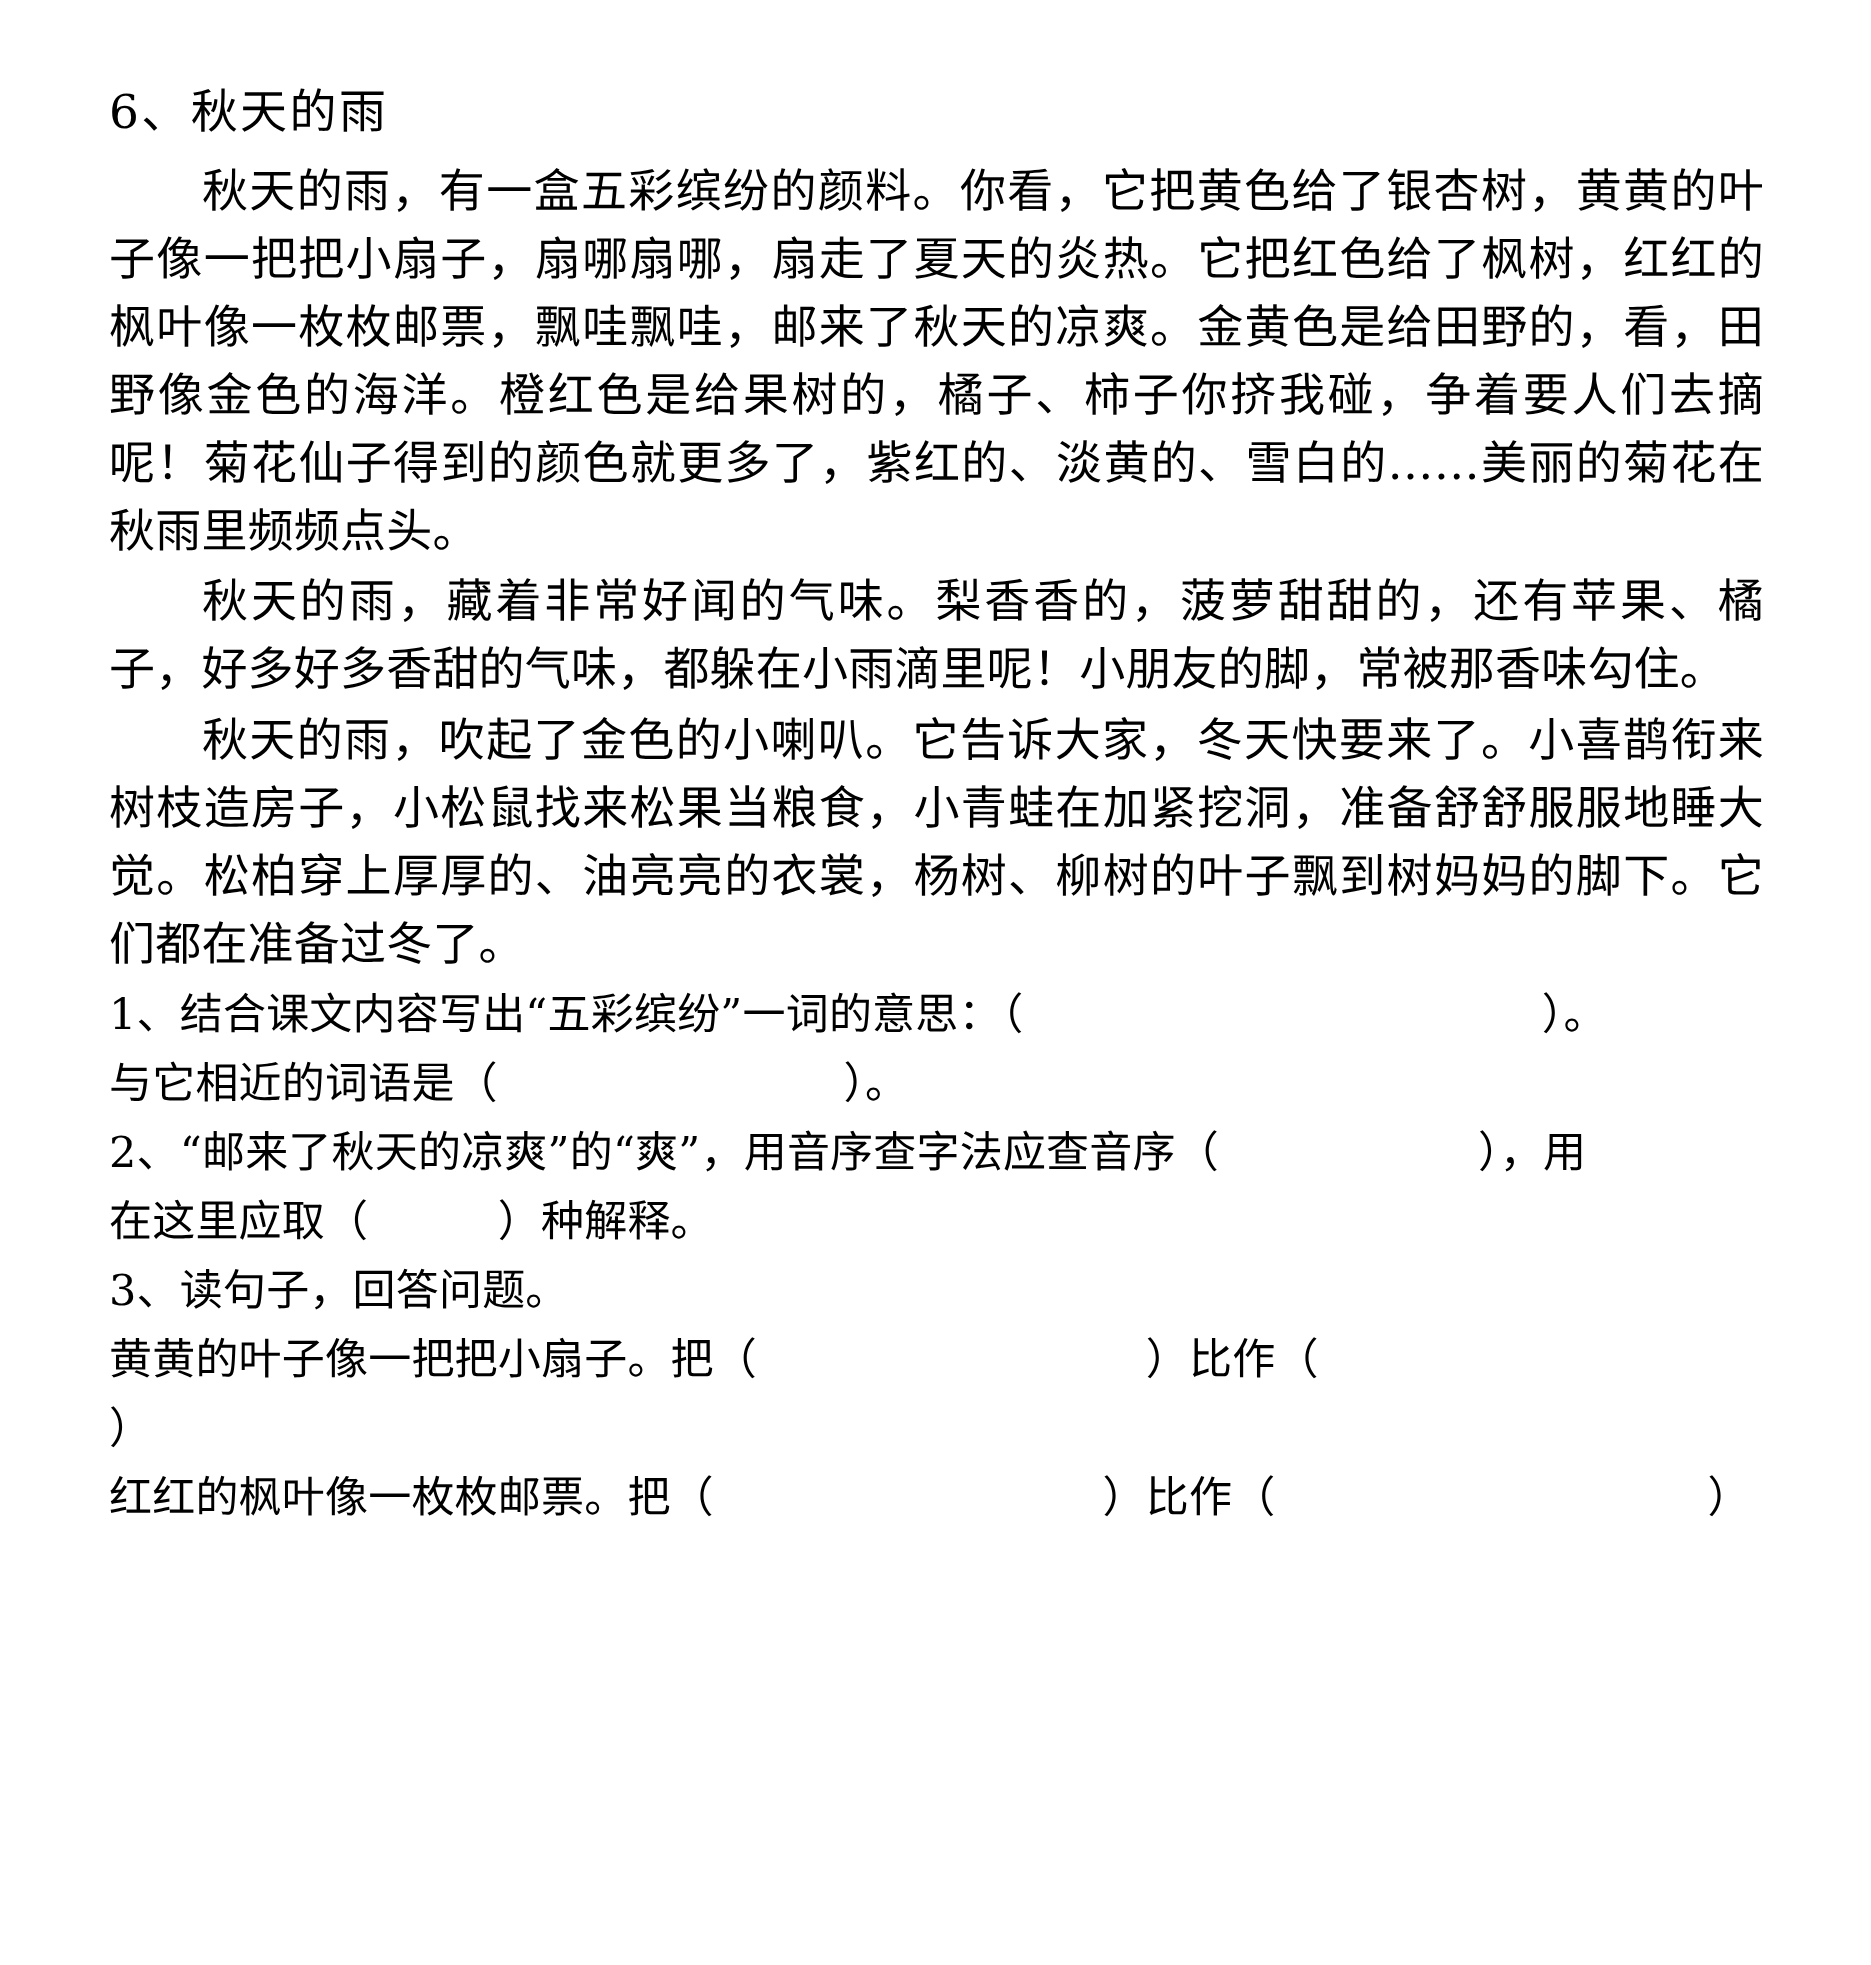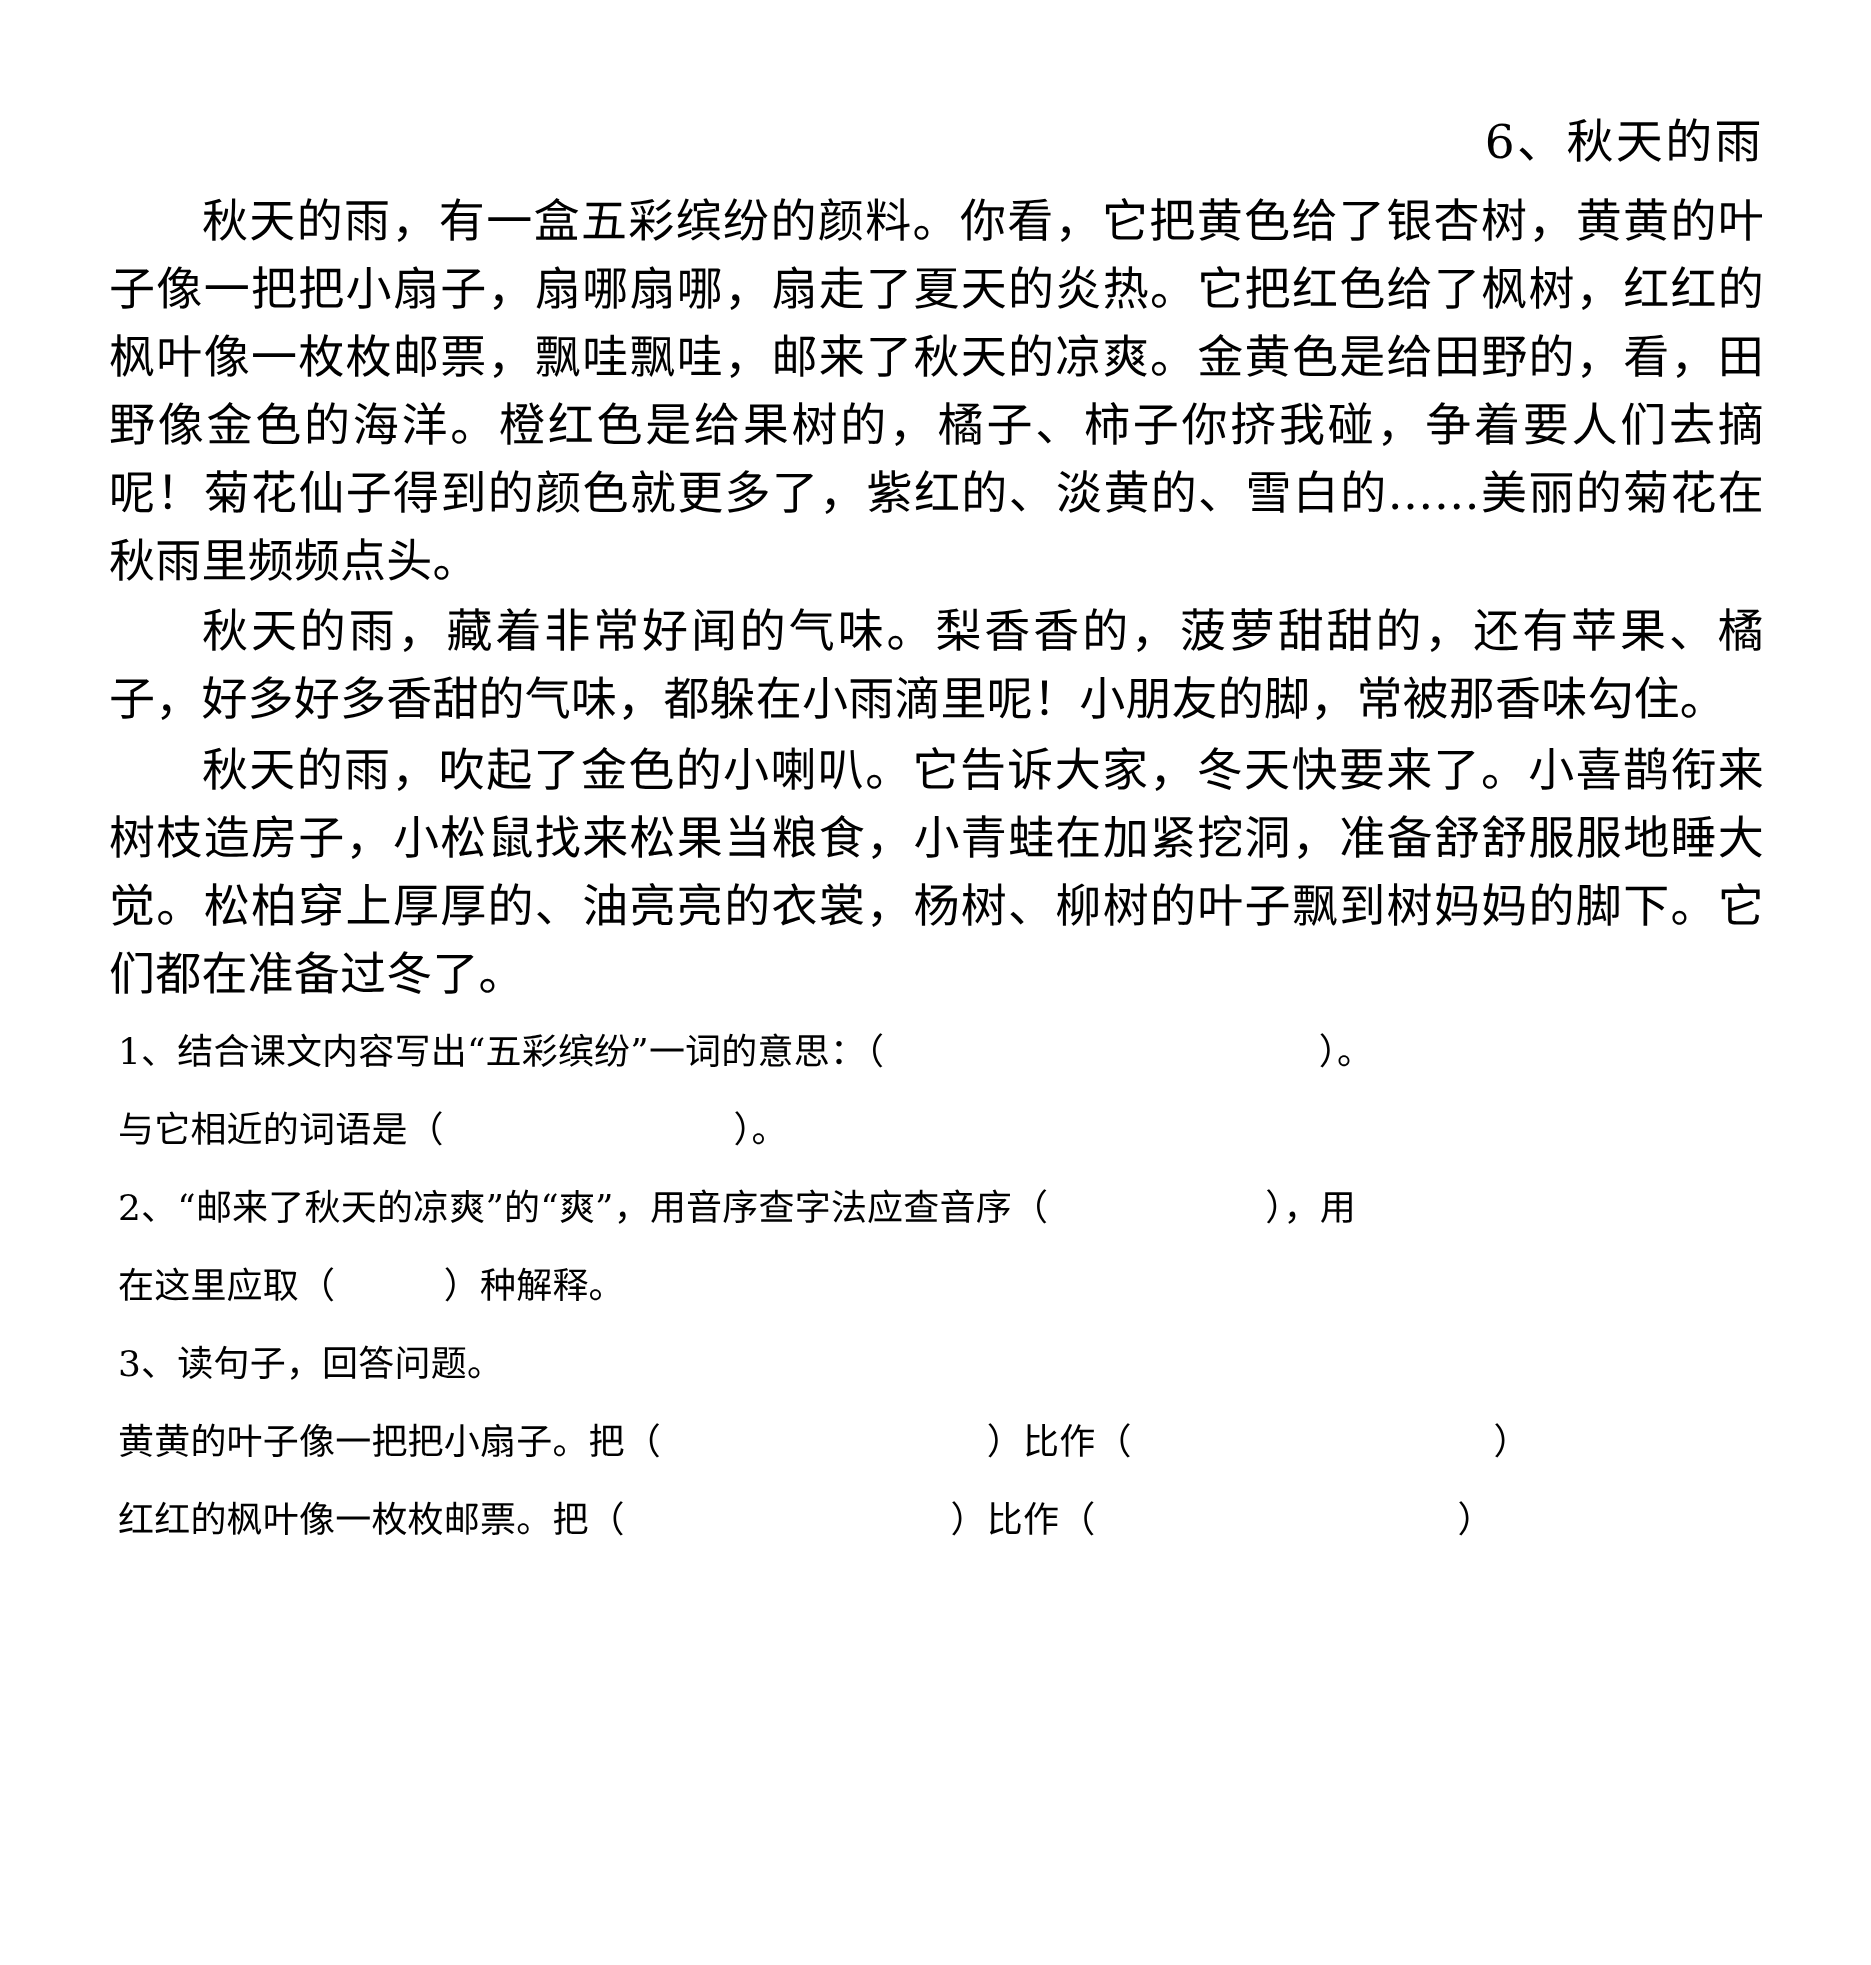--- a/index.html
+++ b/index.html
@@ -23,25 +23,25 @@
 
   .content {
     position: absolute;
     left: 109px;
     top: 0;
     width: 1655px;
   }
 
   
   .doc-title {
-    text-align: right;
+    text-align: left;
     font-size: 47px;
     line-height: 1.0;
     letter-spacing: 2.4px;
-    margin-top: 118px;
+    margin-top: 88px;
     margin-bottom: 0;
     font-weight: normal;
     white-space: pre;
   }
 
   
   .passage {
     margin-top: 22px;
   }
   .para {
@@ -56,23 +56,23 @@
   }
   .para.tight {
     letter-spacing: -0.4px;
   }
 
   
   .questions {
     margin-top: 1.6px;
   }
   .qline {
-    font-size: 36px;
+    font-size: 43px;
     line-height: 69px;
-    margin: 9px;
+    margin: 0;
     white-space: pre-wrap;
     letter-spacing: 0.2px;
     word-break: break-all;
   }
 </style>
 </head>
 <body>
 
 <div class="page">
 

